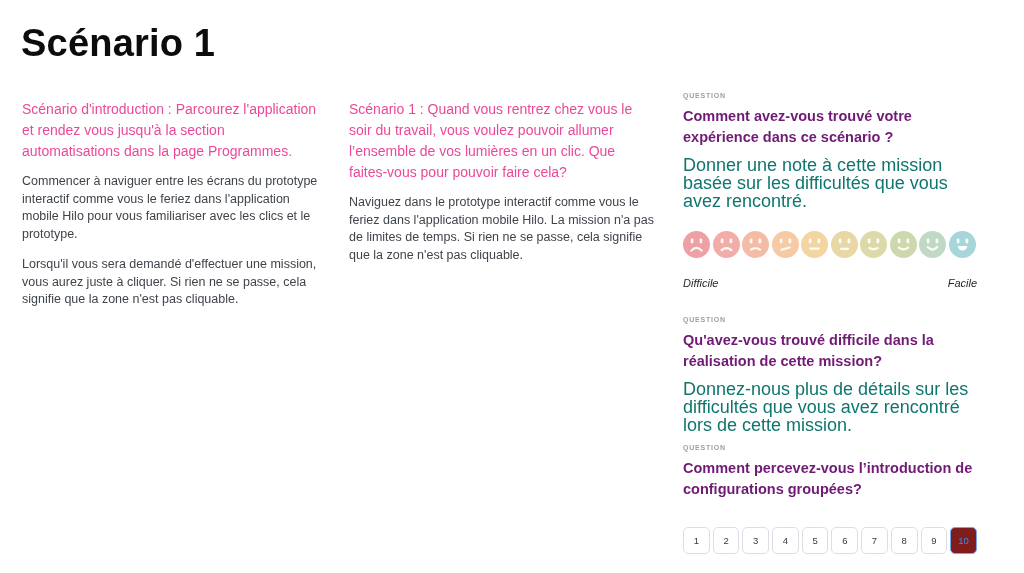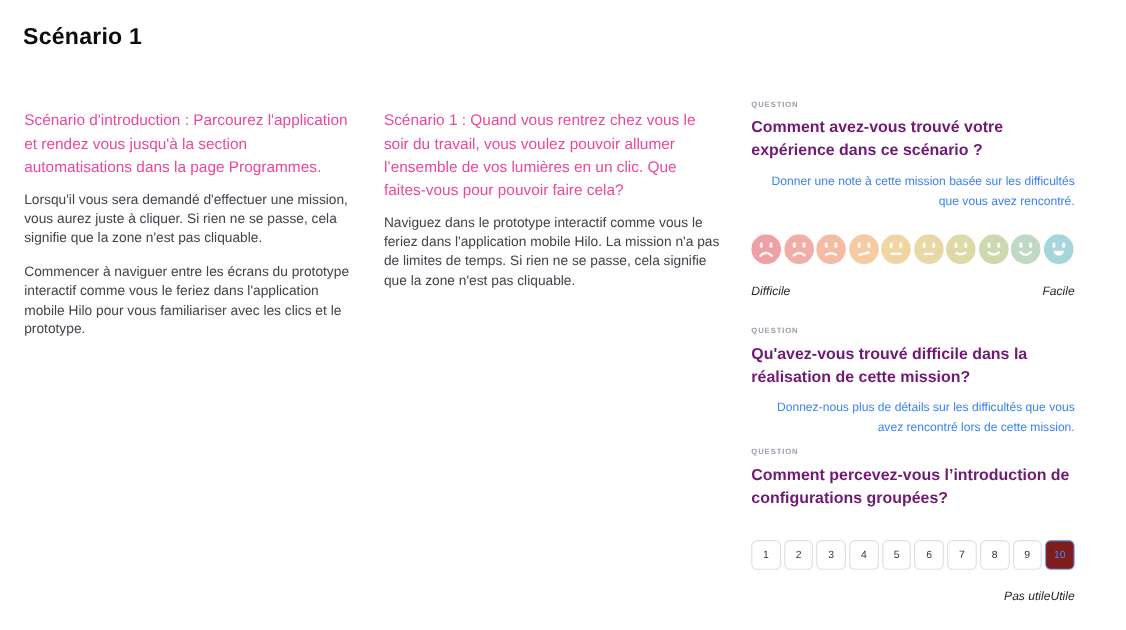--- a/index.html
+++ b/index.html
@@ -1,36 +1,36 @@
 <!DOCTYPE html>
 <html><head>
 <meta charset="utf-8">
 <style>
   * { margin:0; padding:0; box-sizing:border-box; }
   html,body { width:1024px; height:573px; background:#ffffff; overflow:hidden;
     font-family:"Liberation Sans","DejaVu Sans",sans-serif; }
   .stage { position:relative; width:1024px; height:573px; background:#fff; }
 
-  .page-title { position:absolute; left:21px; top:22px; font-size:21px; font-weight:700;
+  .page-title { position:absolute; left:21px; top:22px; font-size:38px; font-weight:700;
     color:#0c0c0c; letter-spacing:0.2px; }
 
   .col { position:absolute; top:99px; }
   .col-intro    { left:22px;  width:298px; }
   .col-scenario { left:349px; width:306px; }
   .col-questions{ left:683px; top:92px; width:294px; }
 
   .col-heading { font-size:14px; font-weight:400; line-height:21px; color:#ec4899;
     margin-bottom:11px; }
   .col-para { font-size:12.5px; line-height:17.5px; color:#3f444b; margin-bottom:13px; }
 
   .q-label { font-size:7px; font-weight:700; letter-spacing:0.8px; color:#98a0ac;
     text-transform:uppercase; margin-bottom:7px; }
   .q-title { font-size:14.5px; font-weight:700; line-height:21px; color:#701a75;
     margin-bottom:8px; }
-  .q-desc { font-size:11px; line-height:18px; color:#3b82f6; margin-bottom:21px;text-align:right; }
+  .q-desc { font-size:18px; line-height:18px; color:#0f766e; margin-bottom:21px; }
 
   .mood-row { display:flex; gap:2.5px; margin-bottom:19px; }
   .mood-face { width:27px; height:27px; flex:0 0 auto; cursor:pointer; }
   .mood-face svg { display:block; width:27px; height:27px; }
 
   .scale-labels { display:flex; justify-content:space-between; align-items:center;
     margin-bottom:27px; }
   .scale-label { font-size:11px; color:#24282e;font-style:italic; }
 
   .q-block-2 { margin-top:0; }
@@ -45,22 +45,22 @@
 </style>
 </head>
 <body>
 
 <div class="stage">
 
   <h1 class="page-title">Scénario 1</h1>
 
   <div class="col col-intro">
     <div class="col-heading">Scénario d'introduction : Parcourez l'application et rendez vous jusqu'à la section automatisations dans la page Programmes.</div>
+    <p class="col-para">Commencer à naviguer entre les écrans du prototype interactif comme vous le feriez dans l'application mobile Hilo pour vous familiariser avec les clics et le prototype.</p>
     <p class="col-para">Lorsqu'il vous sera demandé d'effectuer une mission, vous aurez juste à cliquer. Si rien ne se passe, cela signifie que la zone n'est pas cliquable.</p>
-    <p class="col-para">Commencer à naviguer entre les écrans du prototype interactif comme vous le feriez dans l'application mobile Hilo pour vous familiariser avec les clics et le prototype.</p>
   </div>
 
   <div class="col col-scenario">
     <div class="col-heading">Scénario 1 : Quand vous rentrez chez vous le soir du travail, vous voulez pouvoir allumer l’ensemble de vos lumières en un clic. Que faites-vous pour pouvoir faire cela?</div>
     <p class="col-para">Naviguez dans le prototype interactif comme vous le feriez dans l'application mobile Hilo. La mission n'a pas de limites de temps. Si rien ne se passe, cela signifie que la zone n'est pas cliquable.</p>
   </div>
 
   <div class="col col-questions">
 
     <div>

